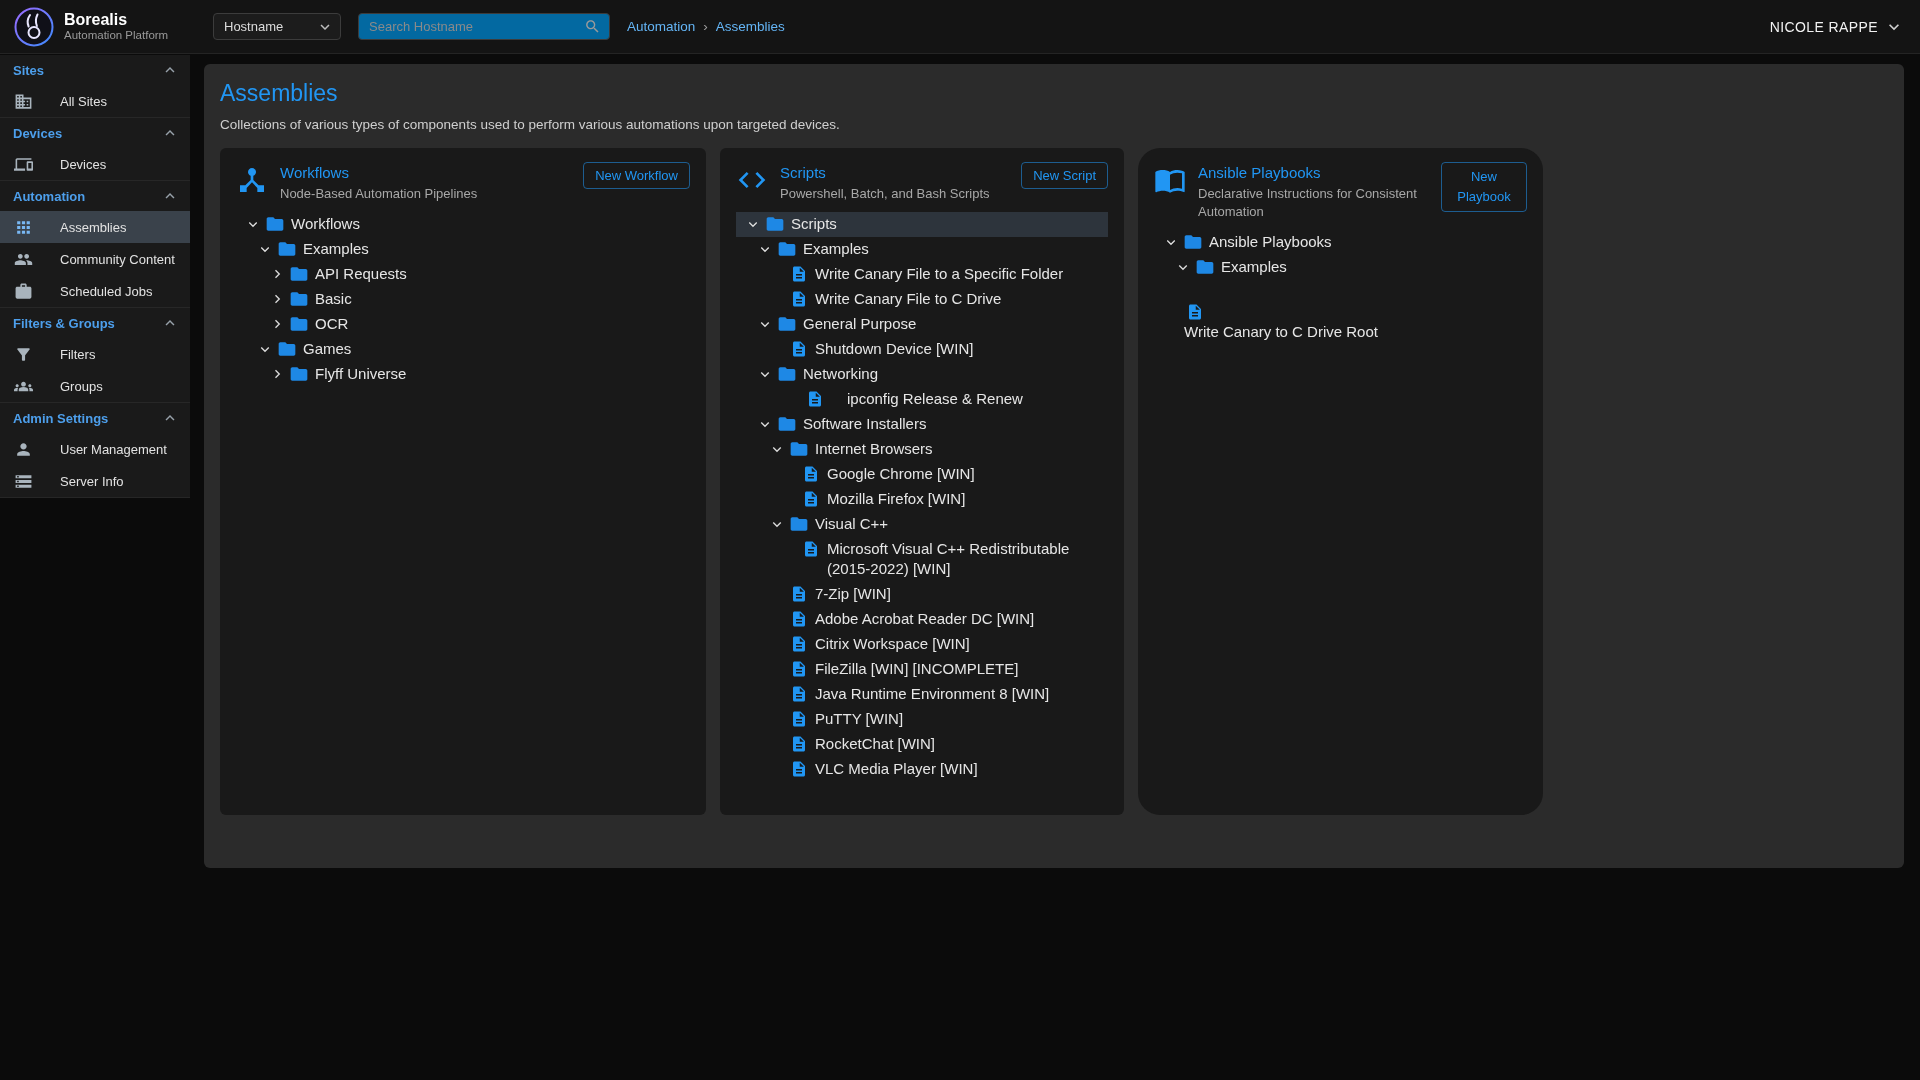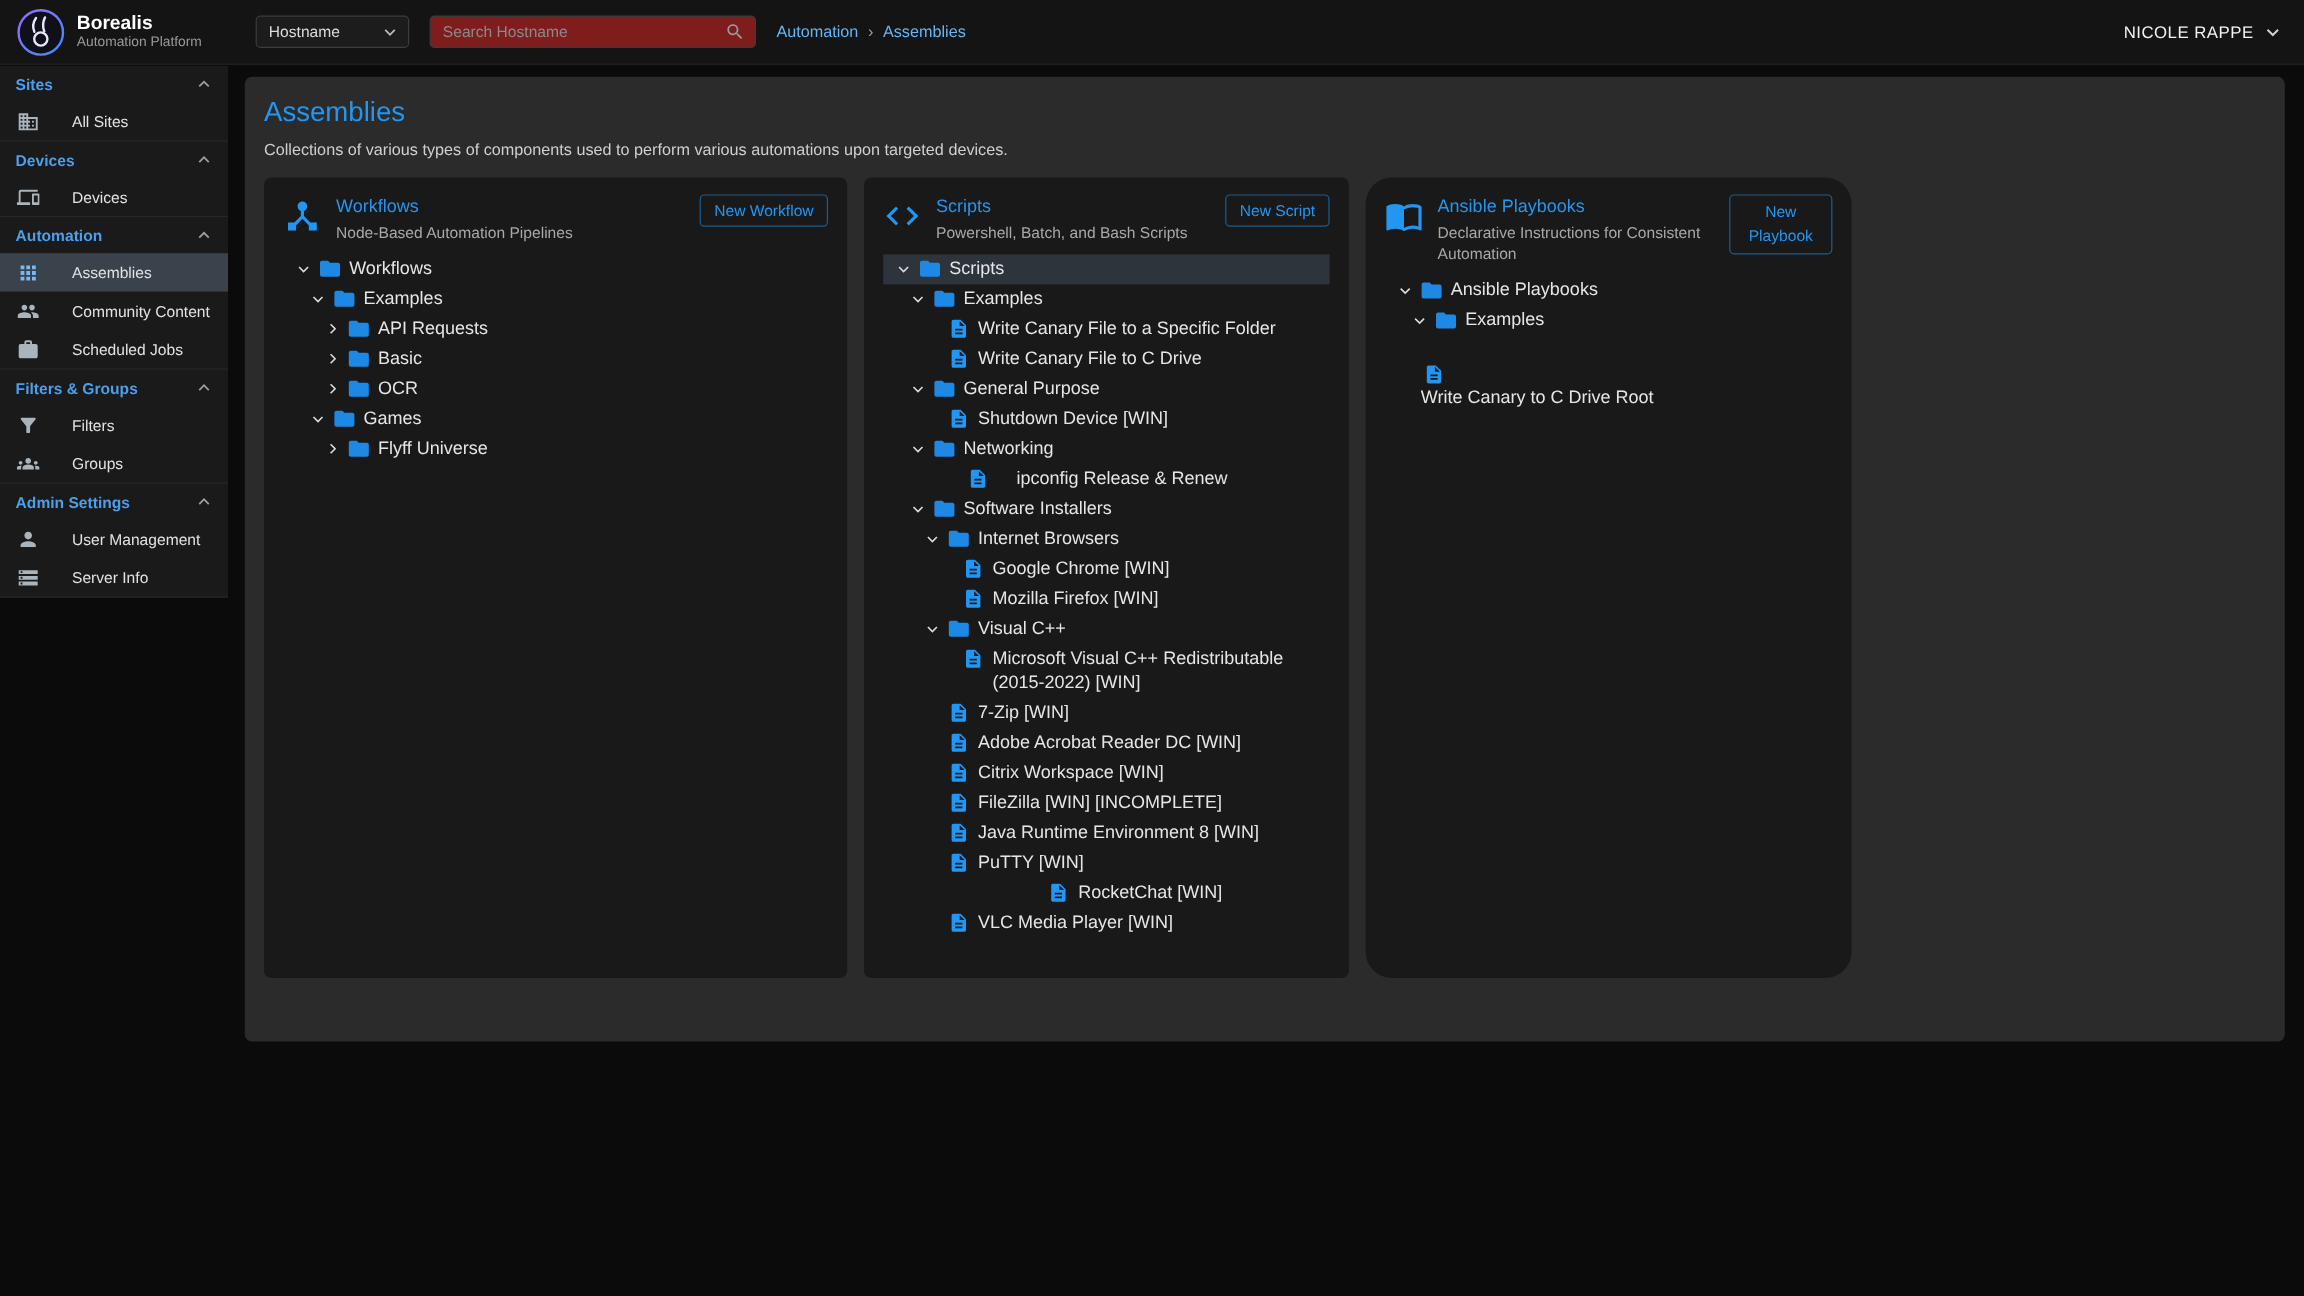--- a/index.html
+++ b/index.html
@@ -18,21 +18,21 @@
   .brand { display:flex; align-items:center; gap:10px; padding-left:14px; width:196px; }
   .brand-text { display:flex; flex-direction:column; line-height:1.15; }
   .brand-name { font-size:16px; font-weight:bold; color:#ffffff; }
   .brand-sub { font-size:11.5px; color:#9a9a9a; }
   .hostname-select {
     margin-left:17px; width:128px; height:27px; background:#1c1c1c;
     border:1px solid #3c3c3c; border-radius:4px; display:flex; align-items:center;
     justify-content:space-between; padding:0 6px 0 10px; font-size:13px; color:#dcdcdc; cursor:pointer;
   }
   .searchbox {
-    margin-left:17px; width:272px; height:27px; background:#7f1d1d;
+    margin-left:17px; width:252px; height:27px; background:#0369a1;
     border:1px solid #3c3c3c; border-radius:4px; display:flex; align-items:center; padding:0 8px;justify-content:flex-end;
   }
   .searchbox input {
     flex:1; background:transparent; border:0; outline:0; color:#dddddd; font-size:13px;
     font-family:inherit;
   }
   .searchbox input::placeholder { color:#8a8a8a; }
   .breadcrumb { margin-left:17px; display:flex; align-items:center; gap:8px; font-size:13.5px; }
   .breadcrumb a { color:#64b5f6; text-decoration:none; cursor:pointer; }
   .crumb-sep { color:#9e9e9e; }
@@ -603,21 +603,21 @@
           </div>
           <div class="tree-row" style="padding-left: 30px;">
             <span class="tree-chevron"></span>
             <span class="tree-node-icon">
               <svg width="18" height="18" viewBox="0 0 24 24">
                 <path d="M14 2H6c-1.1 0-2 .9-2 2v16c0 1.1.9 2 2 2h12c1.1 0 2-.9 2-2V8l-6-6zm2 16H8v-2h8v2zm0-4H8v-2h8v2zm-3-5V3.5L18.5 9H13z" fill="#2196f3"></path>
               </svg>
             </span>
             <span class="tree-label">PuTTY [WIN]</span>
           </div>
-          <div class="tree-row" style="padding-left: 30px; justify-content: center;">
+          <div class="tree-row" style="padding-left: 30px;">
             <span class="tree-chevron"></span>
             <span class="tree-node-icon">
               <svg width="18" height="18" viewBox="0 0 24 24">
                 <path d="M14 2H6c-1.1 0-2 .9-2 2v16c0 1.1.9 2 2 2h12c1.1 0 2-.9 2-2V8l-6-6zm2 16H8v-2h8v2zm0-4H8v-2h8v2zm-3-5V3.5L18.5 9H13z" fill="#2196f3"></path>
               </svg>
             </span>
             <span class="tree-label">RocketChat [WIN]</span>
           </div>
           <div class="tree-row" style="padding-left: 30px;">
             <span class="tree-chevron"></span>

